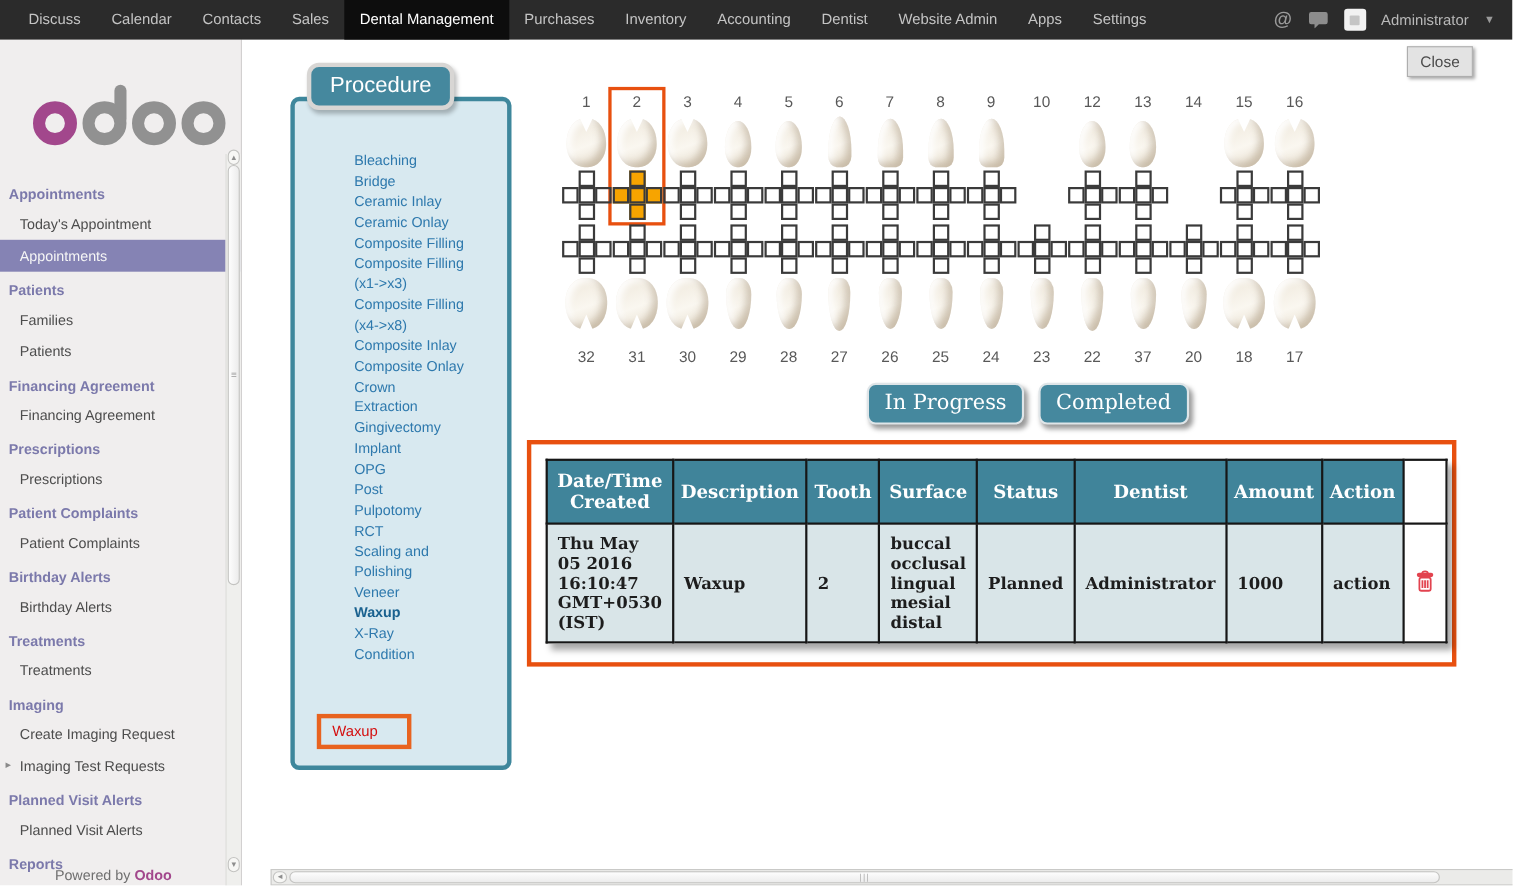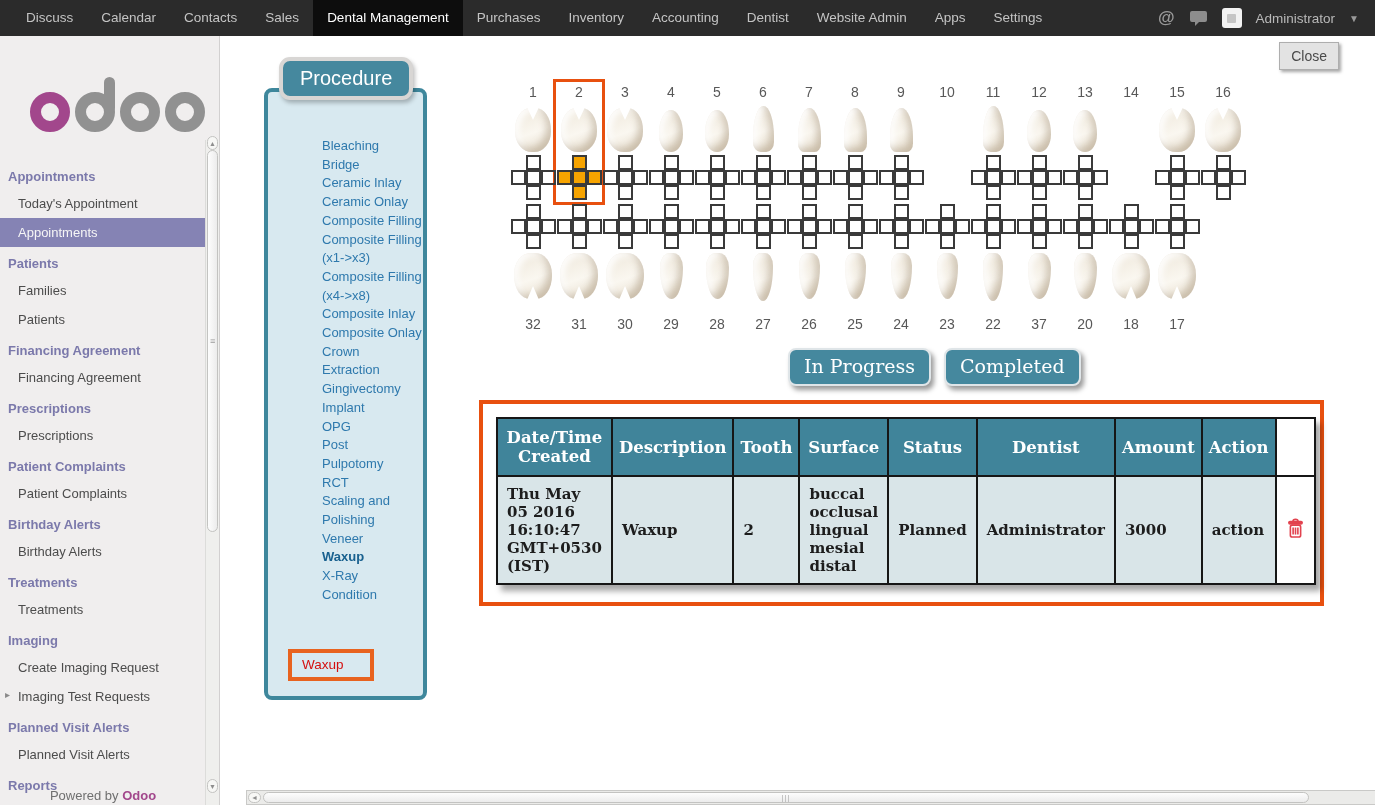--- a/index.html
+++ b/index.html
@@ -87,21 +87,21 @@
   .main { position:absolute; left:221px; top:36px; width:1154px; height:769px; background:#fff;margin-left:17px; }
 
   .close-btn {
     position:absolute; top:6px; right:53px; padding:5px 11px; font-size:14px; color:#4a4a4a;
     background:#e3e3e3; border:1px solid #aeaeae; box-shadow:2px 2px 3px rgba(0,0,0,.35);
     cursor:pointer;
   }
 
   
   .proc-panel {
-    position:absolute; left:26px; top:52px; width:163px; height:612px;
+    position:absolute; left:26px; top:52px; width:201px; height:612px;
     background:#d8e9f0; border:4px solid var(--teal-dark); border-radius:8px;
   }
   .proc-tab {
     position:absolute; left:41px; top:21px; z-index:3;
     background:var(--teal); color:#fff; font-size:20px; padding:6px 17px;
     border:4px solid #d8d6d4; border-radius:11px;
     box-shadow:2px 3px 4px rgba(0,0,0,.25);
   }
   .proc-list { margin:45px 0 0 54px; width:120px; }
   .proc-link {
@@ -445,35 +445,20 @@
               <span class="cc" style="left: 15px; top: 30px;"></span>
             </div>
           </div>
         </div>
         <div class="tcol u">
           <div class="tnum">10</div>
           <div class="tbox"></div>
           <div class="cbox"></div>
         </div>
         <div class="tcol u">
-          <div class="tnum">11</div>
-          <div class="tbox">
-            <div class="tooth u canine"></div>
-          </div>
-          <div class="cbox">
-            <div class="cross">
-              <span class="cc" style="left: 15px; top: 0px;"></span>
-              <span class="cc" style="left: 0px; top: 15px;"></span>
-              <span class="cc" style="left: 15px; top: 15px;"></span>
-              <span class="cc" style="left: 30px; top: 15px;"></span>
-              <span class="cc" style="left: 15px; top: 30px;"></span>
-            </div>
-          </div>
-        </div>
-        <div class="tcol u">
           <div class="tnum">12</div>
           <div class="tbox">
             <div class="tooth u premolar"></div>
           </div>
           <div class="cbox">
             <div class="cross">
               <span class="cc" style="left: 15px; top: 0px;"></span>
               <span class="cc" style="left: 0px; top: 15px;"></span>
               <span class="cc" style="left: 15px; top: 15px;"></span>
               <span class="cc" style="left: 30px; top: 15px;"></span>
@@ -793,21 +778,21 @@
           </tr>
         </thead>
       <tbody id="ptable-body">
           <tr>
             <td>Thu May 05 2016 16:10:47 GMT+0530 (IST)</td>
             <td>Waxup</td>
             <td>2</td>
             <td>buccal occlusal lingual mesial distal</td>
             <td>Planned</td>
             <td>Administrator</td>
-            <td>3000</td>
+            <td>1000</td>
             <td>action</td>
             <td class="plain"><span><svg class="trash-icon" width="19" height="21" viewBox="0 0 20 22" fill="none" stroke="#e2434f" stroke-width="1.7">
                   <path d="M7.3 3.6 Q7.3 1.4 10 1.4 Q12.7 1.4 12.7 3.6"></path>
                   <rect x="3" y="3.6" width="14" height="2.6" rx="1.2" fill="#e2434f"></rect>
                   <rect x="4.6" y="7.4" width="10.8" height="12.6" rx="2"></rect>
                   <line x1="7.5" y1="10" x2="7.5" y2="17.4"></line>
                   <line x1="10" y1="10" x2="10" y2="17.4"></line>
                   <line x1="12.5" y1="10" x2="12.5" y2="17.4"></line>
                 </svg></span></td>
           </tr>

